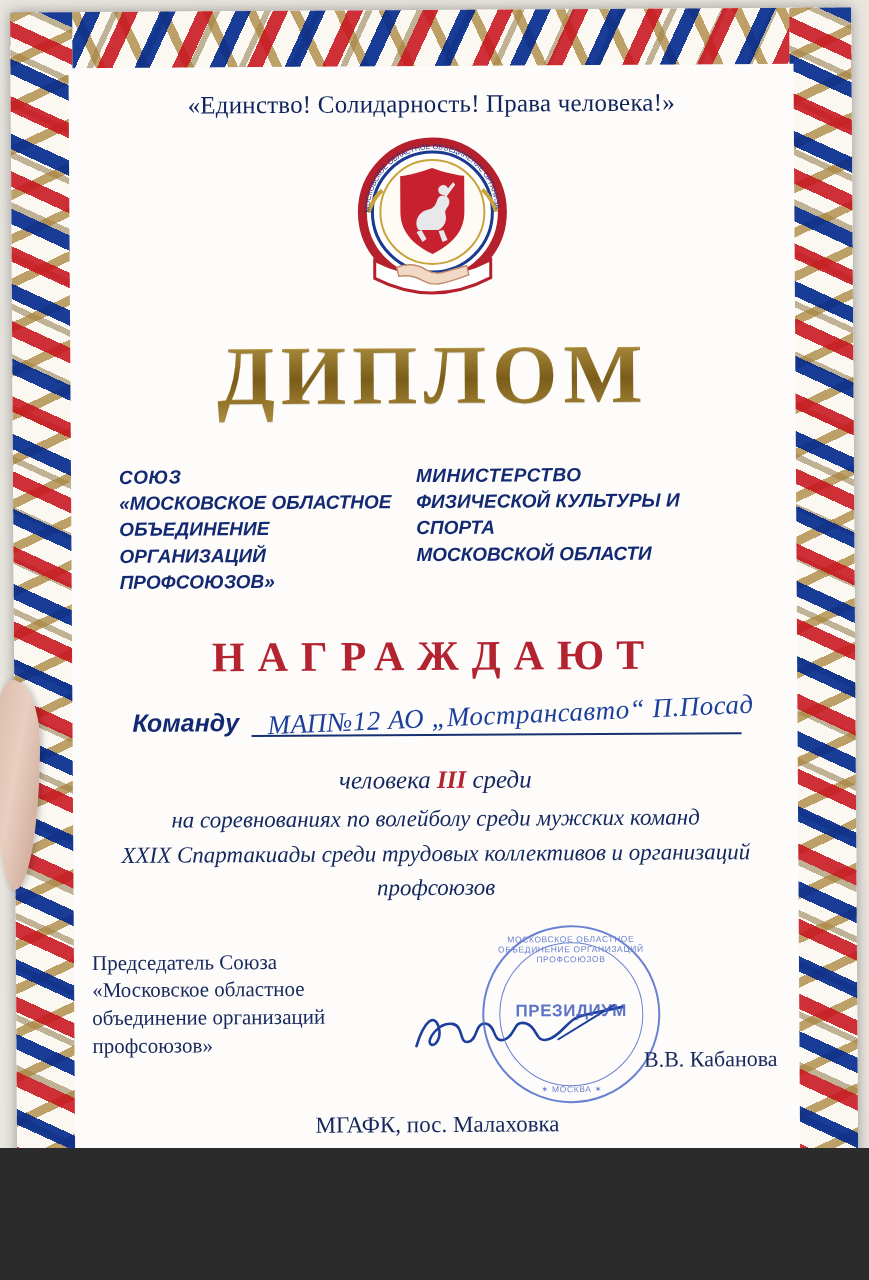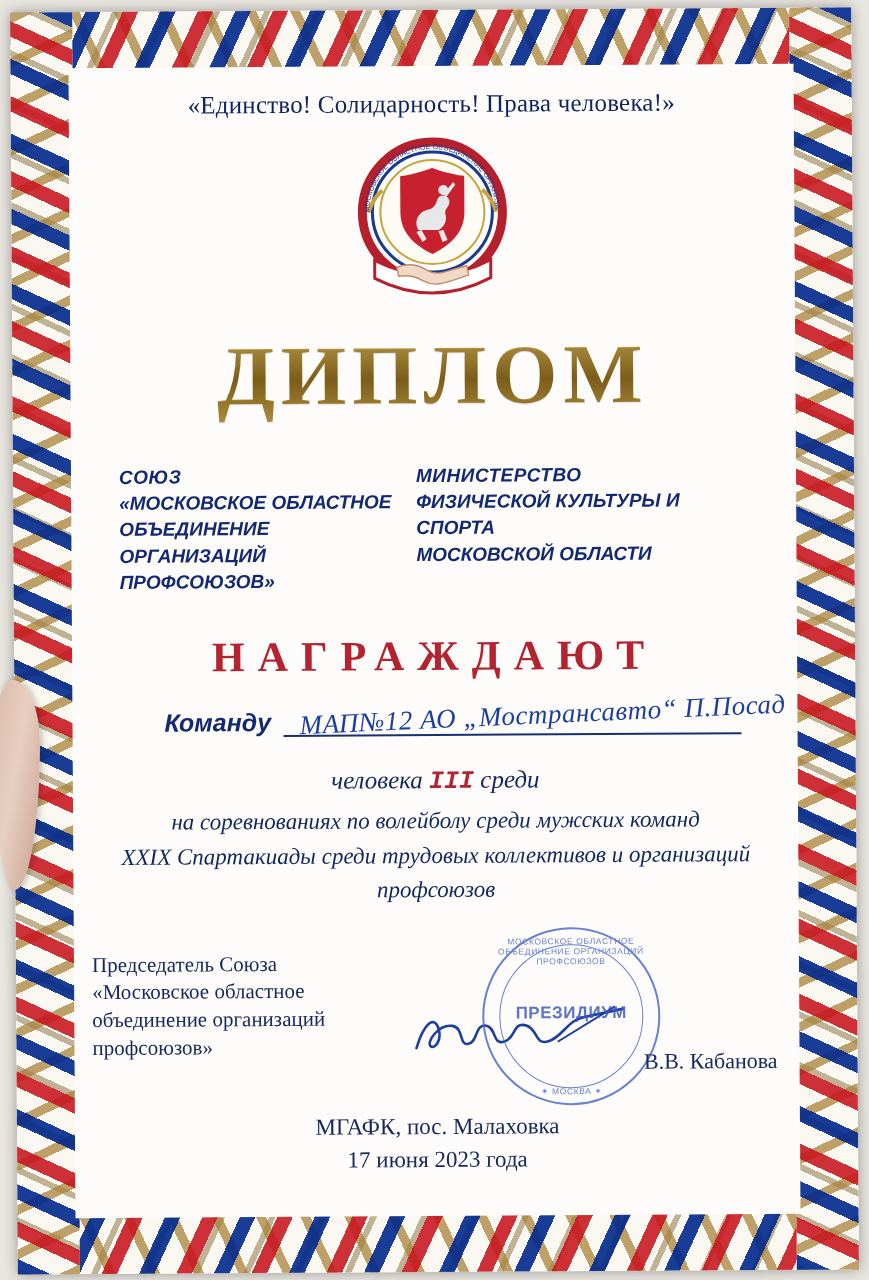--- a/index.html
+++ b/index.html
@@ -11,21 +11,21 @@
     width: 869px;
     height: 1280px;
     overflow: hidden;
     font-family: "Liberation Serif", serif;
   }
 
   
   #photo {
     position: relative;
     width: 869px;
-    height: 1280px;
+    height: 1148px;
     background: #e9e6e0;
     overflow: hidden;
   }
 
   
   #finger {
     position: absolute;
     left: -6px;
     top: 680px;
     width: 46px;
@@ -176,21 +176,20 @@
     padding: 0 52px 0 56px;
     gap: 12px;
   }
   .team-label {
     font-family: "Liberation Sans", sans-serif;
     font-style: italic;
     font-weight: bold;
     font-size: 25px;
     color: #132a73;
     white-space: nowrap;
-    margin-left: 32px;
   }
   .team-fill {
     flex: 1;
     position: relative;
     border-bottom: 2px solid #17306f;
     height: 40px;
   }
   .handwriting {
     position: absolute;
     left: 16px;
@@ -207,21 +206,20 @@
   .place-line {
     margin-top: 30px;
     font-family: "Liberation Serif", serif;
     font-style: italic;
     font-size: 25px;
     color: #12275e;
   }
   .place-num {
     font-weight: bold;
     color: #b32430;
-    font-family: Liberation Mono, monospace;
   }
 
   .desc {
     margin-top: 8px;
     font-family: "Liberation Serif", serif;
     font-style: italic;
     font-size: 23px;
     line-height: 1.5;
     color: #12275e;
     padding: 0 44px;

